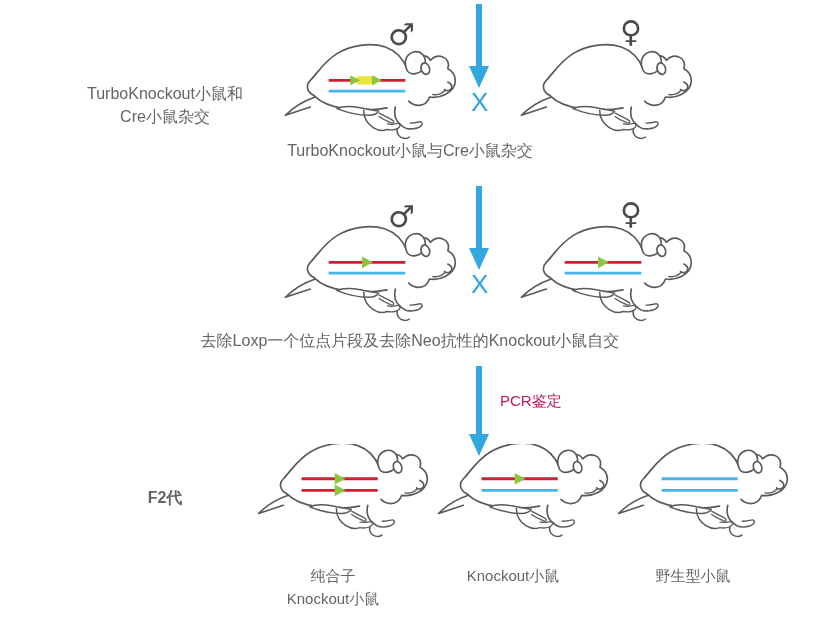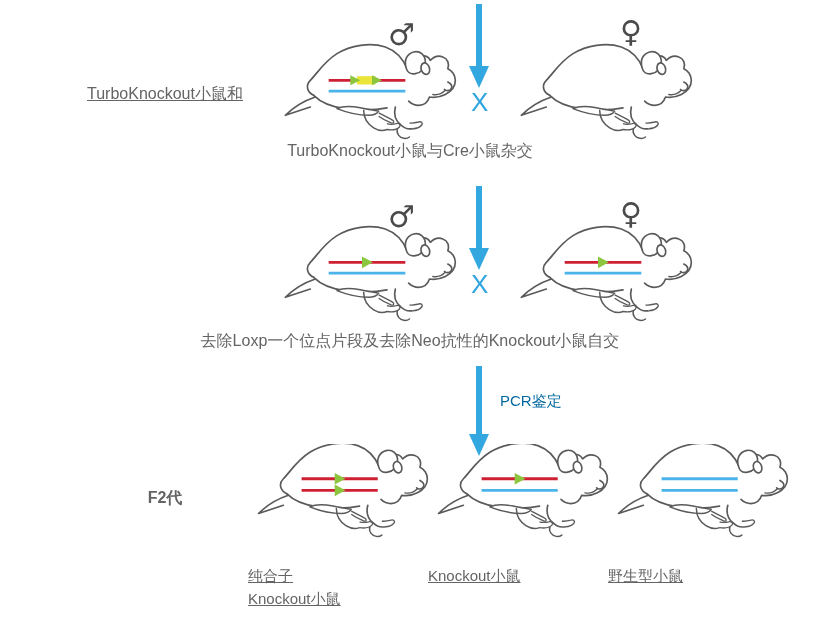--- a/index.html
+++ b/index.html
@@ -24,30 +24,30 @@
   .caption{
     position:absolute;
     text-align:center;
     font-size:16px;
     color:#646464;
     white-space:nowrap;
   }
   .arrow-label{
     position:absolute;
     font-size:15px;
-    color:#0369a1;
+    color:#be185d;
     white-space:nowrap;
   }
   .bottom-label{
     position:absolute;
+    text-align:center;
     font-size:15px;
     color:#646464;
     line-height:1.5;
     white-space:nowrap;
-    text-decoration:underline;
   }
   .bottom-label span{display:block;}
 
   .mouse{position:absolute;}
   .sym{
     position:absolute;
     font-size:30px;
     line-height:1;
     color:#4a4a4a;
     font-family:"DejaVu Sans",sans-serif;
@@ -102,22 +102,23 @@
 
         <path d="M122,113 C118,117 117,122 120,126 C123,130 129,131 133,128" fill="none" stroke="#5a5a5a" stroke-width="1.8" stroke-linecap="round"></path>
 
         <path d="M78,96 C78,104 82,112 90,117 C95,120 101,121 106,119" fill="none" stroke="#5a5a5a" stroke-width="1.8" stroke-linecap="round"></path>
         <path d="M106,119 C112,120 118,119 121,116 C123,113 120,111 117,112
                  C113,113 109,113 106,112" fill="#ffffff" stroke="#5a5a5a" stroke-width="1.6" stroke-linejoin="round"></path>
       </g>
     </defs>
   </svg>
 
-  <div class="row-label" style="left:70px;top:82px;width:190px;text-decoration:underline;">
+  <div class="row-label" style="left:70px;top:82px;width:190px;">
     <div>TurboKnockout小鼠和</div>
+    <div>Cre小鼠杂交</div>
   </div>
 
   <div class="mouse" style="left:262px;top:42px;width:215px;height:100px;">
     <svg width="215" height="100" viewBox="-20 14 210 120">
       <use href="#mouse-body"></use>
 
       <g>
         <line x1="36" y1="60" x2="128" y2="60" stroke="#cf2033" stroke-width="3.4"></line>
         <rect x="70" y="55" width="22" height="10" fill="#ebe53a"></rect>
         <polygon points="62,54 74,60 62,66" fill="#8cc63e"></polygon>

